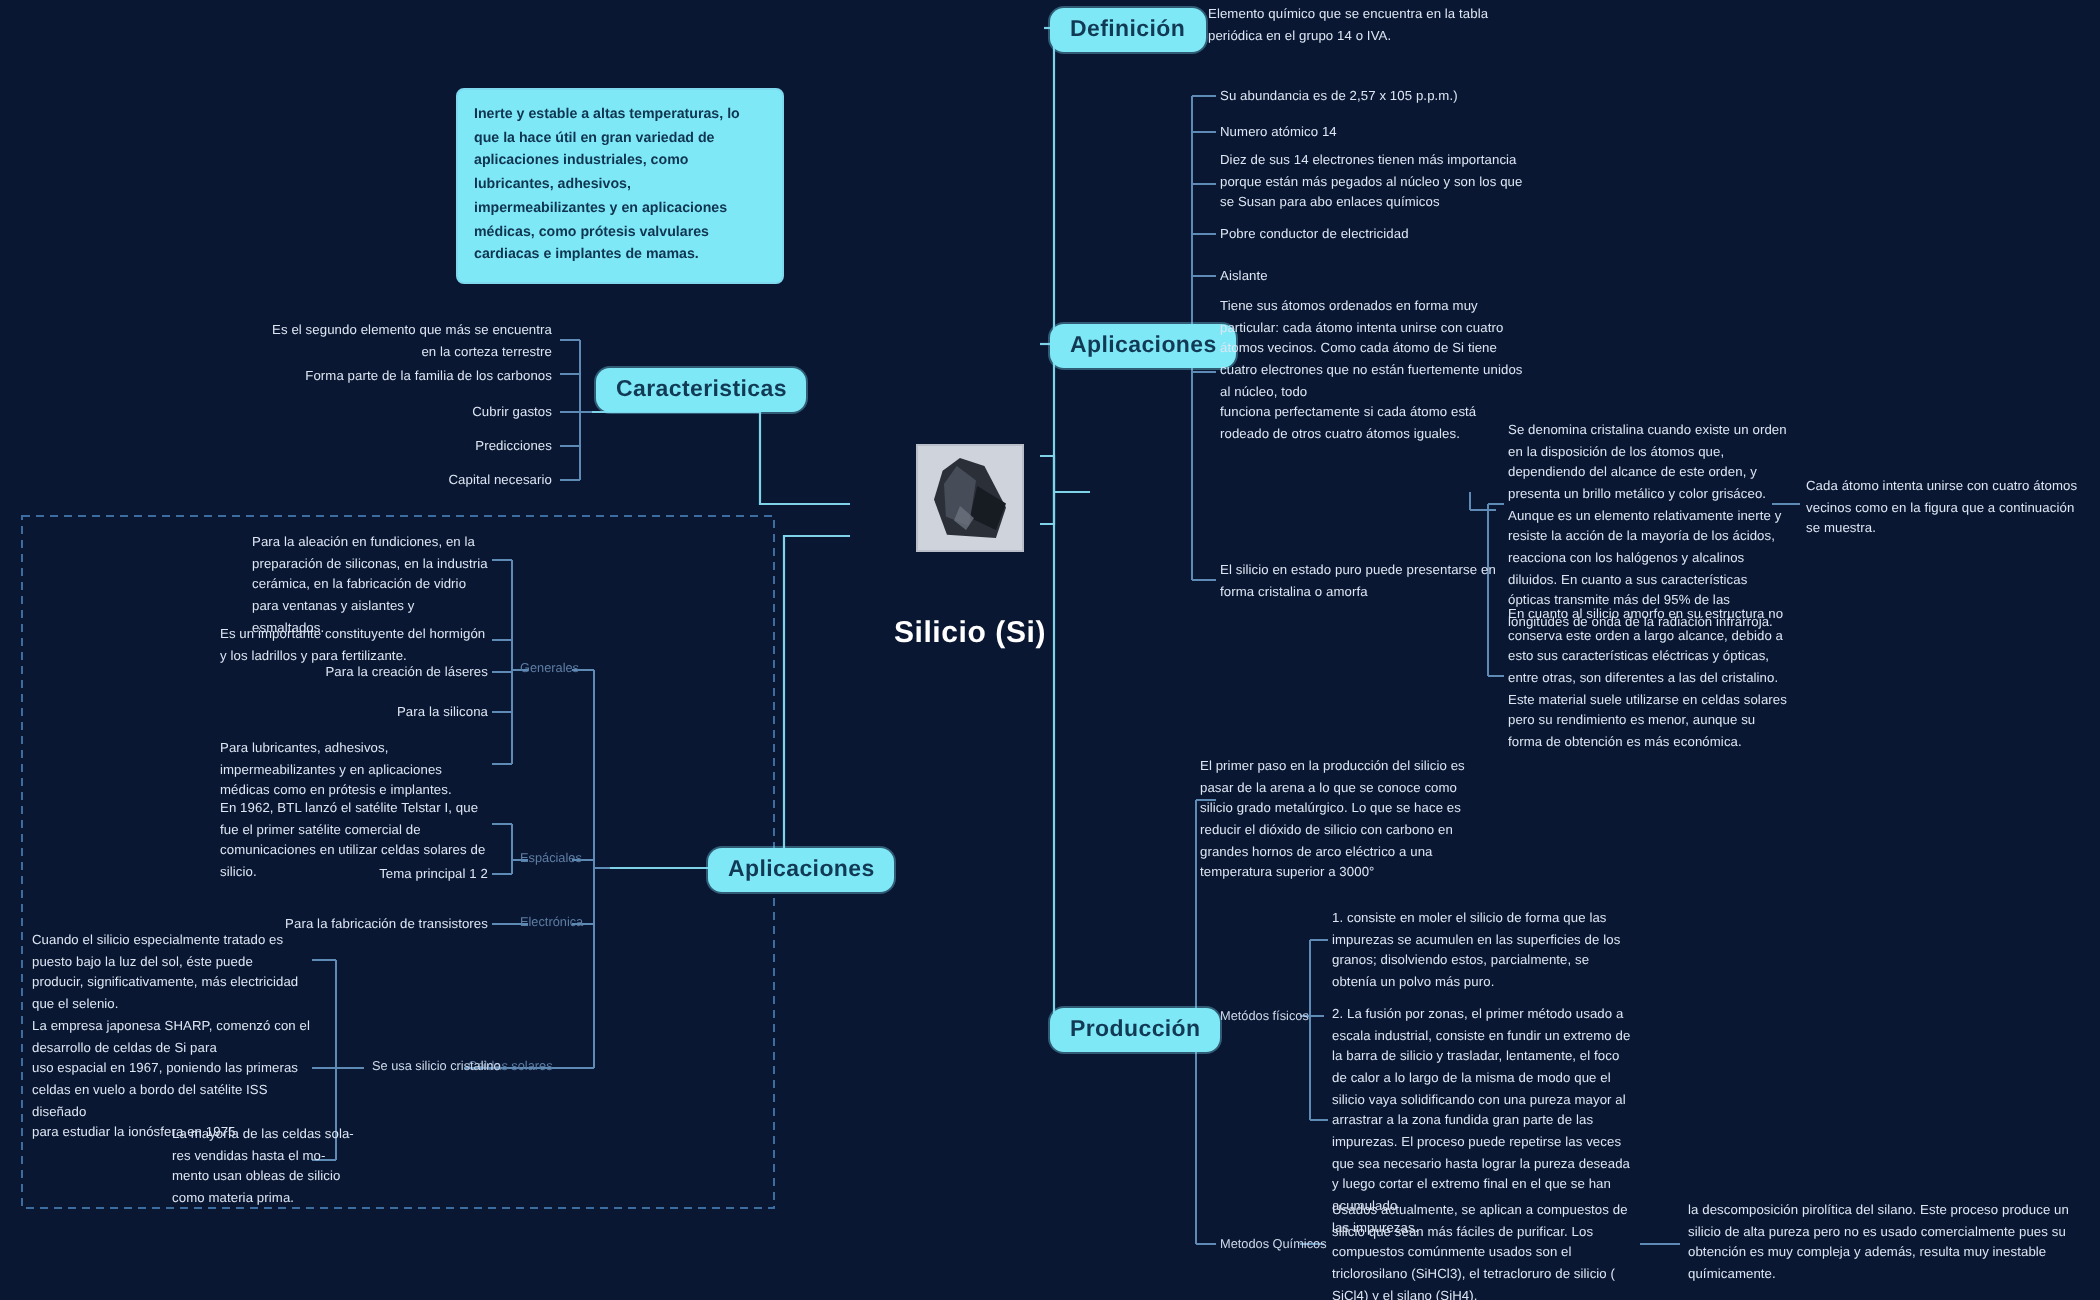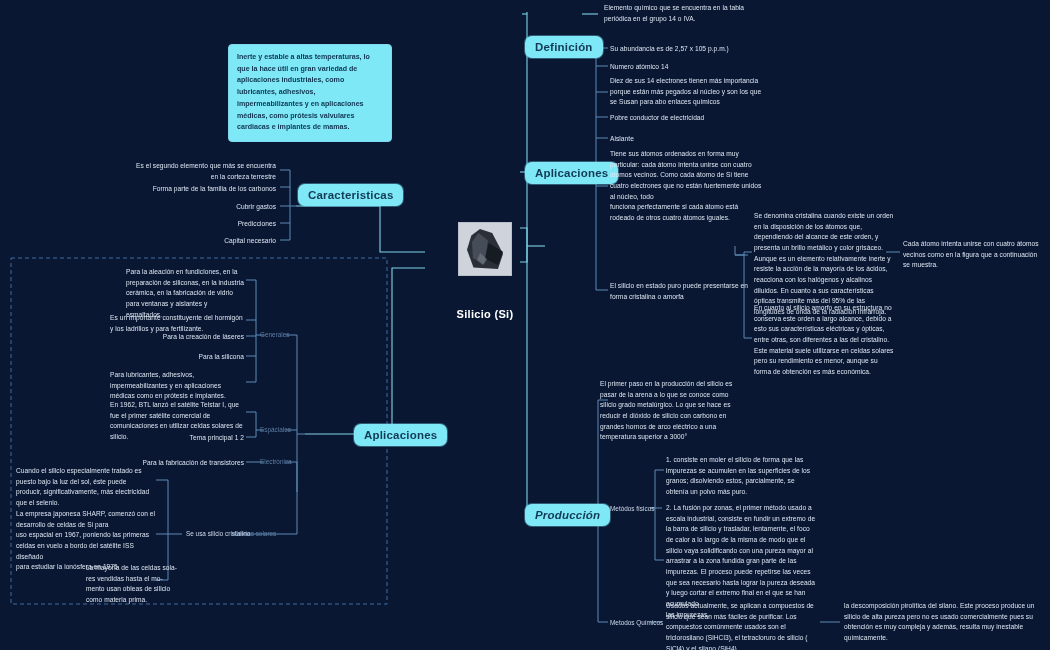--- a/index.html
+++ b/index.html
@@ -59,21 +59,21 @@
   .rock .c2{position:absolute;left:13px;top:10px;width:16px;height:30px;
     background:#4a515c;
     clip-path:polygon(40% 0%,100% 24%,78% 100%,6% 84%,0% 30%);opacity:.9;}
   .rock .c3{position:absolute;left:26px;top:20px;width:18px;height:22px;
     background:#171b22;
     clip-path:polygon(20% 0%,100% 40%,72% 100%,0% 72%);}
   .rock .c4{position:absolute;left:18px;top:30px;width:10px;height:12px;
     background:#6e7682;opacity:.75;
     clip-path:polygon(30% 0%,100% 50%,60% 100%,0% 60%);}
   .center-title{
-    font-size:11px;font-weight:bold;color:#ffffff;letter-spacing:.3px;margin-top:32px;
+    font-size:15px;font-weight:bold;color:#ffffff;letter-spacing:.3px;margin-top:32px;
   }
   .green-box{
     position:absolute;left:228px;top:44px;width:146px;
     background:#7fe8f7;color:#0f3550;
     border:1px solid #7ed9ef;
     border-radius:4px;
     padding:7px 8px;
     font-size:7.1px;line-height:1.65;font-weight:bold;
   }
 </style>
@@ -194,42 +194,42 @@
       <div class="c1"></div>
         <div class="c2"></div>
         <div class="c3"></div>
         <div class="c4"></div>
     </div>
     <div class="center-title">Silicio (Si)</div>
   </div>
 
   <div class="green-box">Inerte y estable a altas temperaturas, lo que la hace útil en gran variedad de aplicaciones industriales, como lubricantes, adhesivos, impermeabilizantes y en aplicaciones médicas, como prótesis valvulares cardiacas e implantes de mamas.</div>
 
-  <div class="node" style="left:525px;top:4px;margin-top:32px;">
+  <div class="node" style="left:525px;top:4px;">
     <div class="pill">Definición</div>
   </div>
   <div class="node txt" style="left:604px;top:3px;width:160px;">Elemento químico que se encuentra en la tabla periódica  en el grupo 14 o IVA.</div>
 
   <div class="node" style="left:525px;top:162px;">
     <div class="pill">Aplicaciones</div>
   </div>
   <div class="node txt" style="left:610px;top:44px;width:150px;">Su abundancia es de 2,57 x 105 p.p.m.)</div>
   <div class="node txt" style="left:610px;top:62px;width:150px;">Numero atómico 14</div>
   <div class="node txt" style="left:610px;top:76px;width:152px;white-space:pre-line;">Diez de sus 14 electrones tienen más importancia porque están más pegados al núcleo y son los que se Susan para abo enlaces químicos</div>
   <div class="node txt" style="left:610px;top:113px;width:152px;">Pobre conductor de electricidad</div>
   <div class="node txt" style="left:610px;top:134px;width:152px;">Aislante</div>
   <div class="node txt" style="left:610px;top:149px;width:152px;white-space:pre-line;">Tiene sus átomos ordenados en forma muy particular: cada átomo intenta unirse con cuatro átomos vecinos. Como cada átomo de Si tiene cuatro electrones que no están fuertemente unidos al núcleo, todo
 funciona perfectamente si cada átomo está rodeado de otros cuatro átomos iguales.</div>
   <div class="node txt" style="left:610px;top:281px;width:152px;">El silicio en estado puro puede presentarse en forma cristalina o amorfa</div>
 
   <div class="node txt" style="left:754px;top:211px;width:140px;">Se denomina cristalina cuando existe un orden en la disposición de los átomos que, dependiendo del alcance de este orden, y presenta un brillo metálico y color grisáceo. Aunque es un elemento relativamente inerte y resiste la acción de la mayoría de los ácidos, reacciona con los halógenos y alcalinos diluidos. En cuanto a sus características ópticas transmite más del 95% de las longitudes de onda de la radiación infrarroja.</div>
   <div class="node txt" style="left:754px;top:303px;width:140px;">En cuanto al silicio amorfo en su estructura no conserva este orden a largo alcance, debido a esto sus características eléctricas y ópticas, entre otras, son diferentes a las del cristalino. Este material suele utilizarse en celdas solares pero su rendimiento es menor, aunque su forma de obtención es más económica.</div>
   <div class="node txt" style="left:903px;top:239px;width:138px;">Cada átomo intenta unirse con cuatro átomos vecinos como en la figura que a continuación se muestra.</div>
 
-  <div class="node" style="left:525px;top:504px;font-style:italic;">
+  <div class="node" style="left:525px;top:504px;">
     <div class="pill">Producción</div>
   </div>
   <div class="node txt" style="left:600px;top:379px;width:140px;">El primer paso en la producción del silicio es pasar de la arena a lo que se conoce como silicio grado metalúrgico. Lo que se hace es reducir el dióxido de silicio con carbono en grandes hornos de arco eléctrico a una temperatura superior a 3000°</div>
 
   <div class="node lbl" style="left:610px;top:505px;">Metódos físicos</div>
   <div class="node txt" style="left:666px;top:455px;width:150px;">1. consiste en moler el silicio de forma que las impurezas se acumulen en las superficies de los granos; disolviendo estos, parcialmente, se obtenía un polvo más puro.</div>
   <div class="node txt" style="left:666px;top:503px;width:150px;white-space:pre-line;">2. La fusión por zonas, el primer método usado a escala industrial, consiste en fundir un extremo de la barra de silicio y trasladar, lentamente, el foco de calor a lo largo de la misma de modo que el silicio vaya solidificando con una pureza mayor al arrastrar a la zona fundida gran parte de las impurezas. El proceso puede repetirse las veces que sea necesario hasta lograr la pureza deseada y luego cortar el extremo final en el que se han acumulado
 las impurezas.</div>
 
   <div class="node lbl" style="left:610px;top:619px;">Metodos Químicos</div>

